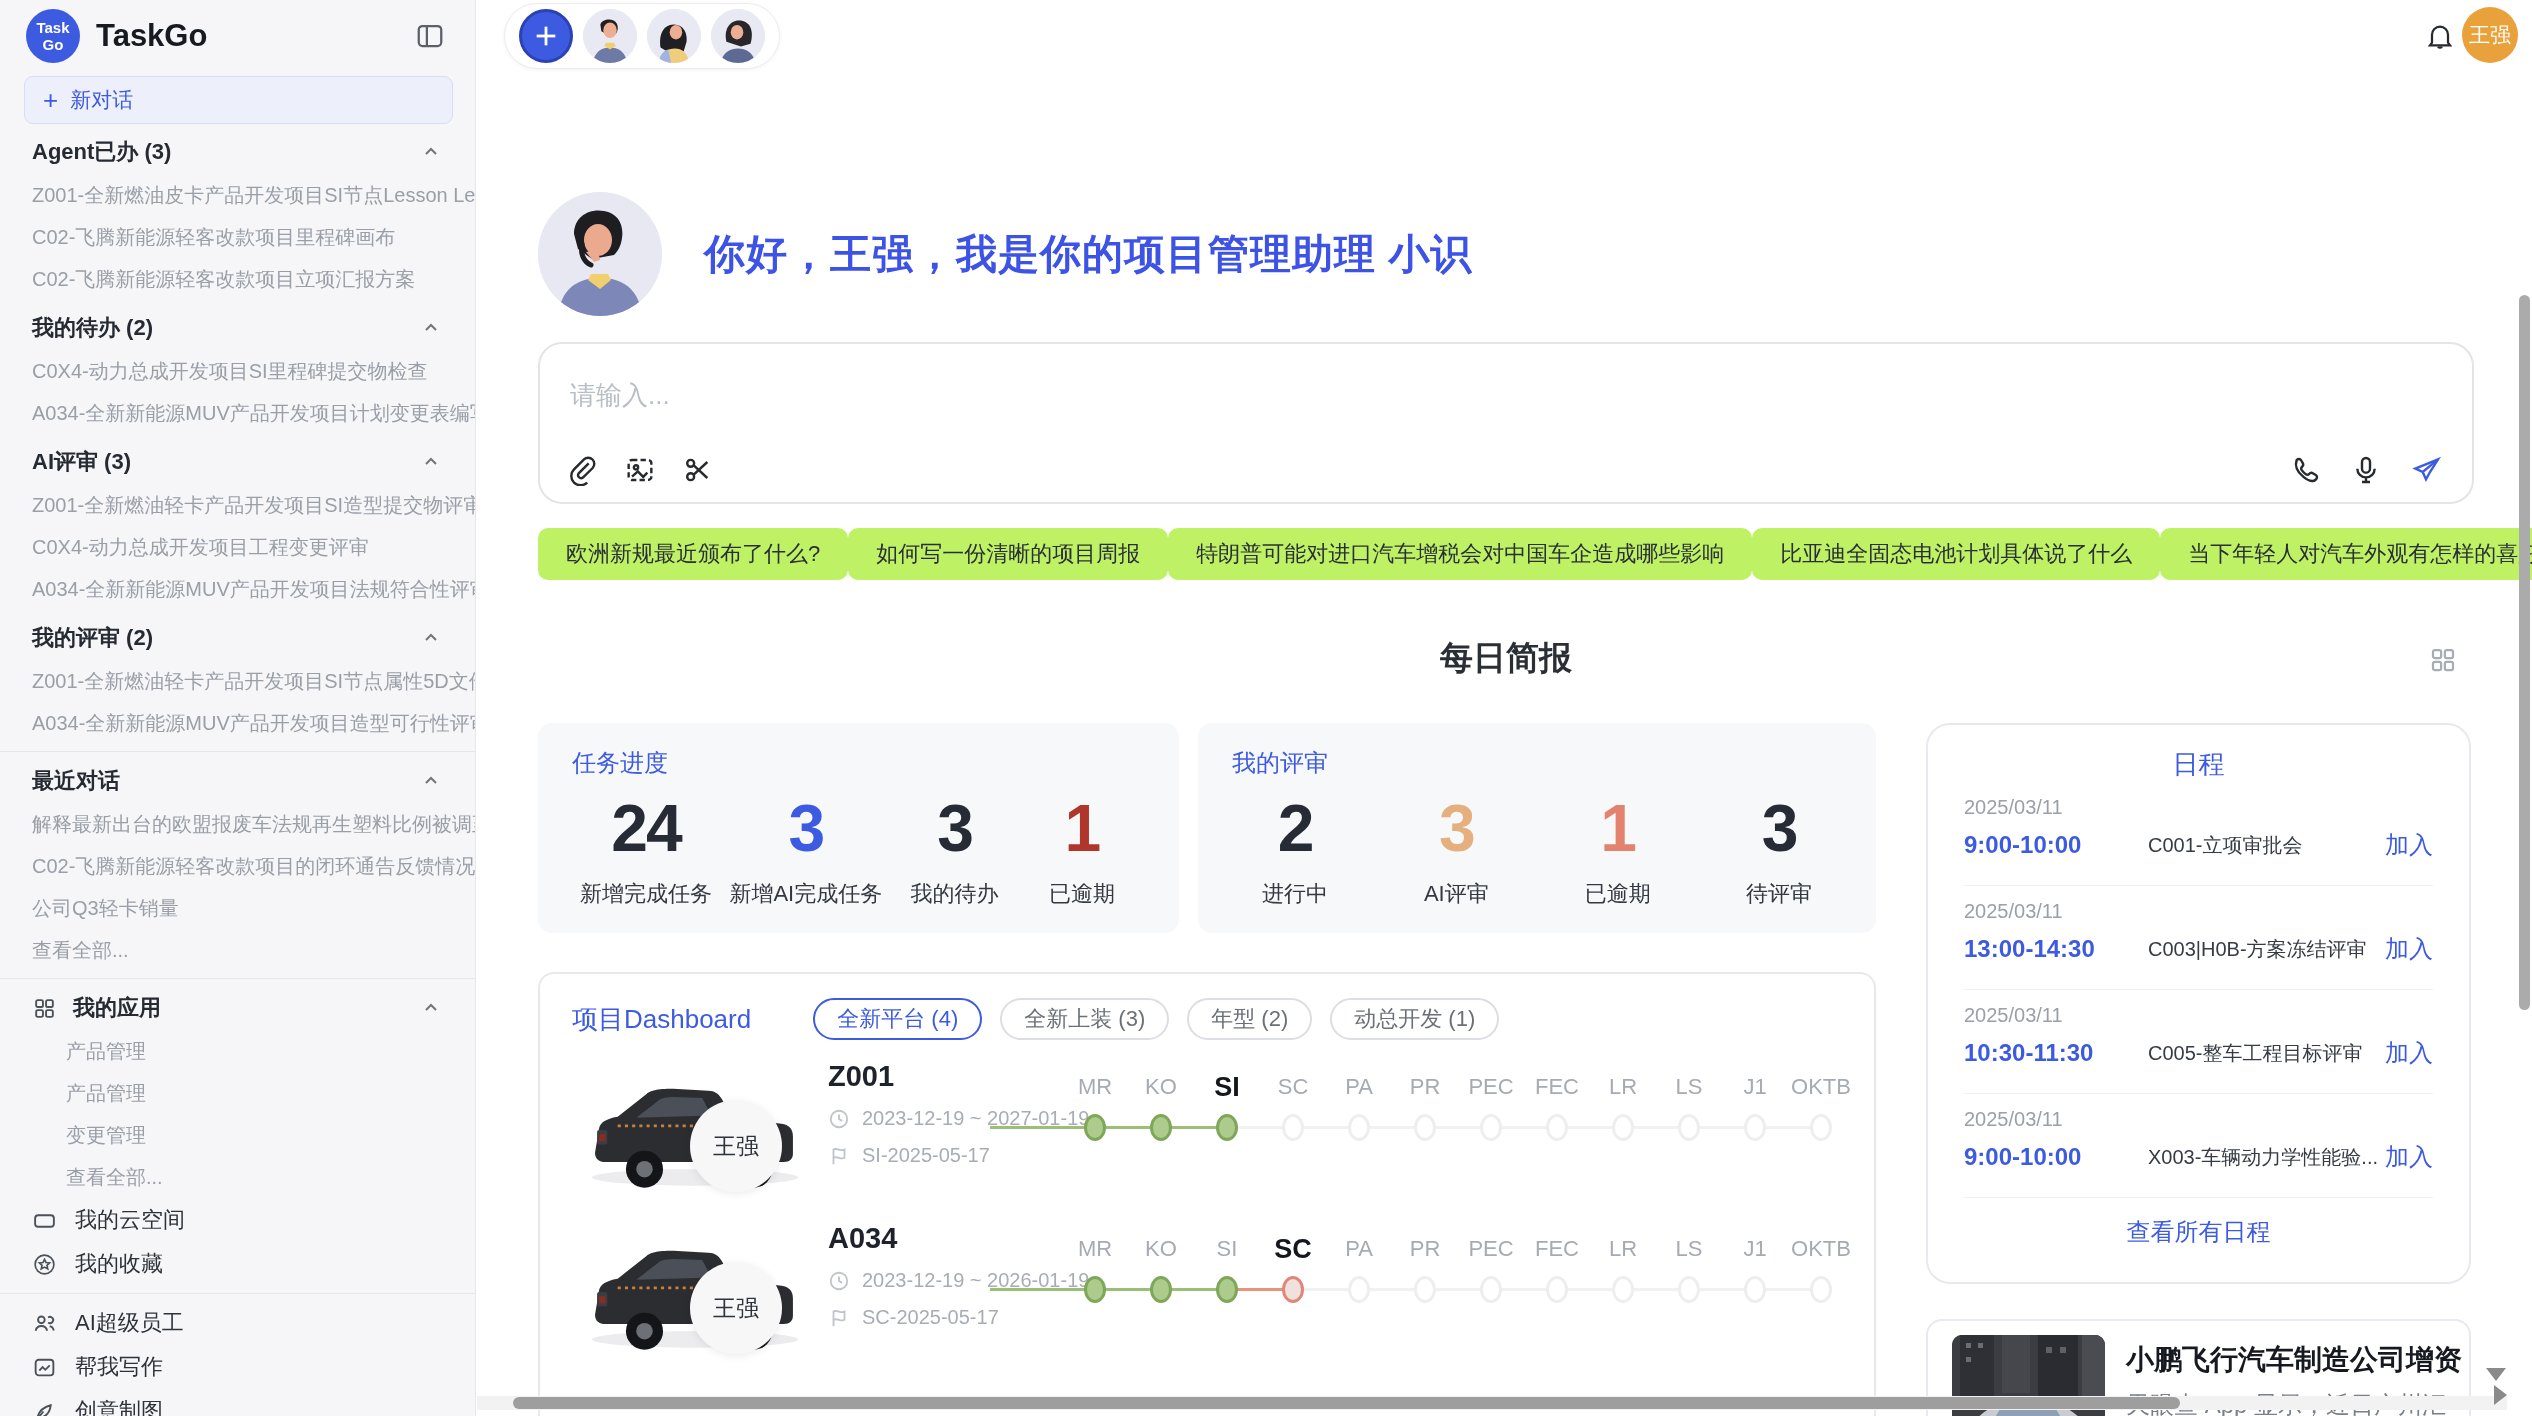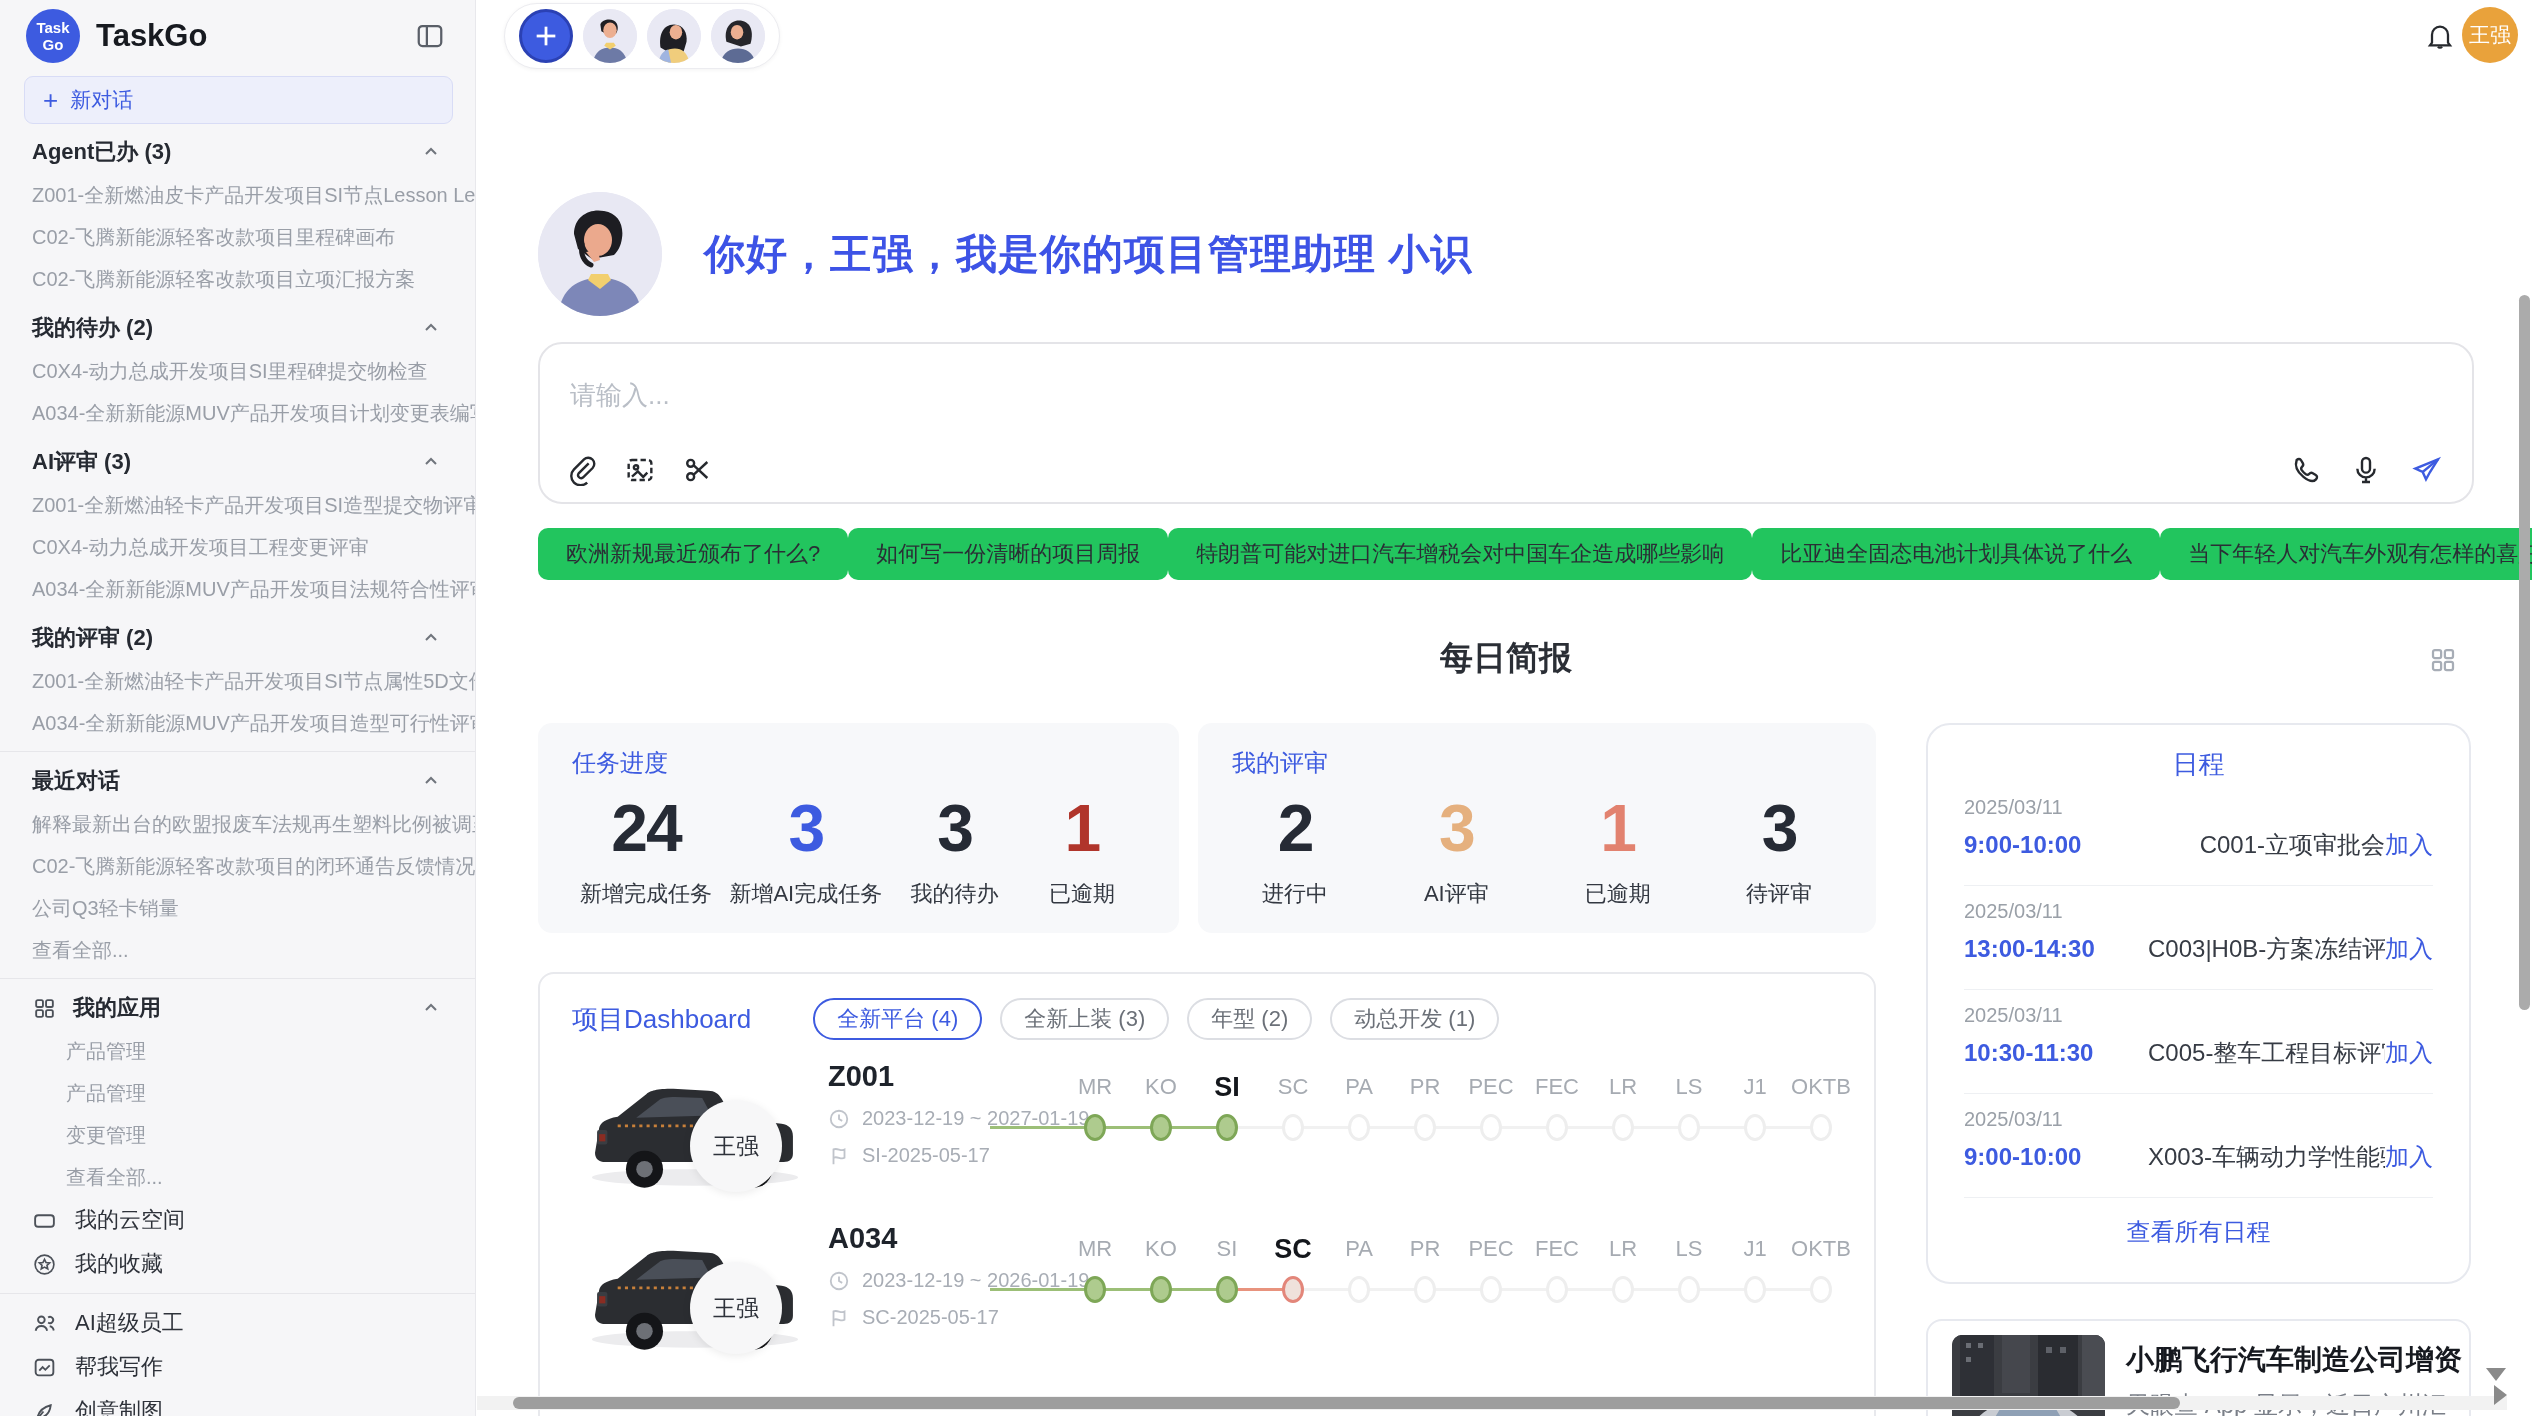--- a/index.html
+++ b/index.html
@@ -54,21 +54,21 @@
   .composer { position:absolute; left:62px; top:342px; width:1936px; height:162px;
     border:2px solid #e4e4e8; border-radius:24px; background:#fff; }
   .composer .ph { position:absolute; left:30px; top:34px; font-size:26px; color:#b9bec6; }
   .comp-icons-l { position:absolute; left:26px; bottom:16px; display:flex; gap:26px; }
   .comp-icons-r { position:absolute; right:30px; bottom:16px; display:flex; gap:28px; }
   .cicon { width:32px; height:32px; color:#26292e; cursor:pointer; }
   .cicon.send { color:#3d5be0; }
 
   .chips { position:absolute; left:62px; top:528px; width:1936px; display:flex;
     justify-content:space-between; }
-  .chip { height:52px; background:#22c55e; border-radius:10px; display:flex; align-items:center;
+  .chip { height:52px; background:#bef264; border-radius:10px; display:flex; align-items:center;
     padding:0 28px; font-size:22px; color:#2a2e35; white-space:nowrap; cursor:pointer; }
 
   .brief-title { position:absolute; left:62px; top:636px; width:1936px; text-align:center;
     font-size:33px; font-weight:700; color:#2a2e35; }
   .brief-grid-ic { position:absolute; left:1952px; top:645px; width:30px; height:30px;
     color:#a7adb6; cursor:pointer; }
 
   .stat-card { position:absolute; top:723px; height:210px; background:#f7f8fa;
     border-radius:14px; padding:24px 34px; }
   .stat-card.c1 { left:62px;  width:641px; }
@@ -116,21 +116,21 @@
     background:#9cbf77; z-index:1; }
 
   
   .sched { position:absolute; left:1450px; top:723px; width:545px; height:561px;
     border:2px solid #e7e9ef; border-radius:24px; background:#fff; overflow:hidden; }
   .sched-title { text-align:center; font-size:26px; color:#3d5be0; padding-top:22px; }
   .ev { padding:14px 36px 0 36px; height:103px; }
   .ev-date { font-size:20px; color:#9aa0a8; }
   .ev-row { display:flex; align-items:center; margin-top:10px; }
   .ev-time { font-size:24px; color:#3d5be0; font-weight:600; width:150px; }
-  .ev-name { font-size:24px; color:#363b44; flex:1; padding-left:34px; white-space:nowrap; overflow:hidden;text-align:right; }
+  .ev-name { font-size:20px; color:#363b44; flex:1; padding-left:34px; white-space:nowrap; overflow:hidden; }
   .ev-join { font-size:24px; color:#3d5be0; cursor:pointer; }
   .ev-div { height:1px; background:#eef0f3; margin:0 36px; }
   .sched-foot { text-align:center; font-size:24px; color:#3d5be0; padding-top:18px; cursor:pointer; }
 
   .news { position:absolute; left:1450px; top:1319px; width:545px; height:130px;
     border:2px solid #e7e9ef; border-radius:16px; background:#fff; overflow:hidden; }
   .news-img { position:absolute; left:24px; top:14px; width:153px; height:110px;
     border-radius:10px; overflow:hidden; background:#3b3d42; }
   .news-title { position:absolute; left:198px; top:20px; font-size:28px; font-weight:700; color:#16191f; }
   .news-snip { position:absolute; left:198px; top:68px; width:320px; font-size:24px; color:#7a7f88;

